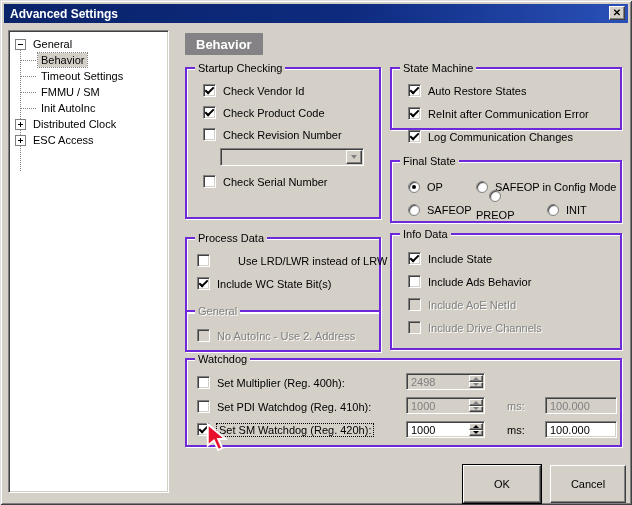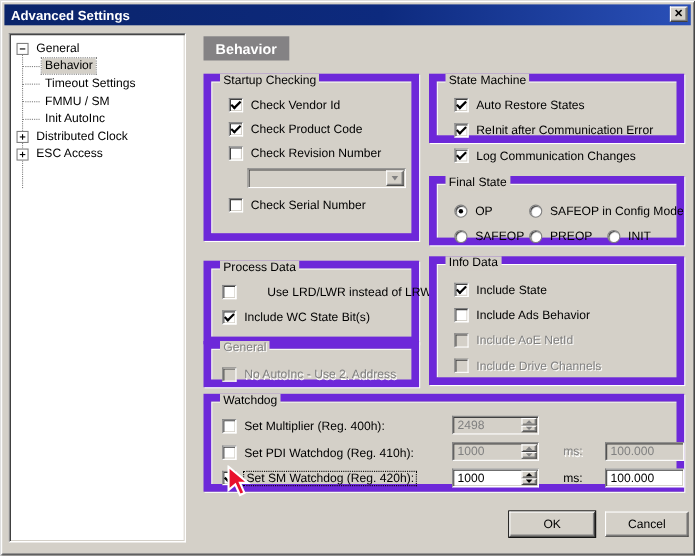--- a/index.html
+++ b/index.html
@@ -43,21 +43,21 @@
   .tree-dash{width:16px;border-top:1px dotted #808080;margin-right:2px;flex:none;}
   .tree-label{padding:1px 3px;}
   .tree-label.selected{background:#d4d0c8;outline:1px dotted #808080;}
   
   .page-header{
     position:absolute;left:185px;top:33px;height:22px;background:#848284;color:#fff;
     font-weight:bold;font-size:13px;display:flex;align-items:center;padding:0 11px;
   }
   
   .group{
-    position:absolute;border:7px solid #6d28d9;
+    position:absolute;border:2px solid #6d28d9;
     box-shadow:inset 1px 1px 0 #fff,1px 1px 0 #fff;box-sizing:border-box;text-decoration:underline;
   }
   .group-title{position:absolute;top:-7px;left:8px;background:#d4d0c8;padding:0 3px;line-height:13px;}
   .group.disabled .group-title{color:#808080;text-shadow:1px 1px 0 #fff;}
   .row{position:absolute;display:flex;align-items:center;gap:7px;height:15px;white-space:nowrap;}
   .dis-text{color:#808080;text-shadow:1px 1px 0 #fff;}
   
   .cb{
     width:13px;height:13px;background:#fff;flex:none;position:relative;
     border:1px solid;border-color:#808080 #fff #fff #808080;
@@ -118,21 +118,21 @@
   .edit input{
     position:absolute;left:2px;top:1px;width:64px;height:13px;border:0;padding:0 0 0 2px;
     font-family:"Liberation Sans",sans-serif;font-size:11px;background:transparent;outline:none;
   }
   .edit.disabled{background:#d4d0c8;}
   .edit.disabled input{color:#808080;}
   .ms-label{position:absolute;height:15px;display:flex;align-items:center;}
   .focus-rect{outline:1px dotted #000;padding:0 2px;}
   
   .btn{
-    position:absolute;height:23px;background:#d4d0c8;
+    position:absolute;height:38px;background:#d4d0c8;
     border:1px solid;border-color:#fff #404040 #404040 #fff;box-shadow:inset -1px -1px 0 #808080;
     font-family:"Liberation Sans",sans-serif;font-size:11px;color:#000;
     display:flex;align-items:center;justify-content:center;box-sizing:border-box;text-align:right;
   }
   .btn.default{box-shadow:0 0 0 1px #000,inset -1px -1px 0 #808080;}
   .cursor{position:absolute;left:205px;top:423px;width:26px;height:30px;z-index:10;}
 </style>
 </head>
 <body>
 
@@ -229,21 +229,21 @@
       <span>OP</span>
     </div>
     <div class="row" style="left:84px;top:17px;">
       <span class="radio"></span>
       <span>SAFEOP in Config Mode</span>
     </div>
     <div class="row" style="left:16px;top:40px;">
       <span class="radio"></span>
       <span>SAFEOP</span>
     </div>
-    <div class="row" style="left:84px;top:40px;">
+    <div class="row" style="left:84px;top:28px;flex-direction:column;">
       <span class="radio"></span>
       <span>PREOP</span>
     </div>
     <div class="row" style="left:155px;top:40px;">
       <span class="radio"></span>
       <span>INIT</span>
     </div>
   </div>
 
   <div class="group" style="left:185px;top:237px;width:196px;height:76px;">

